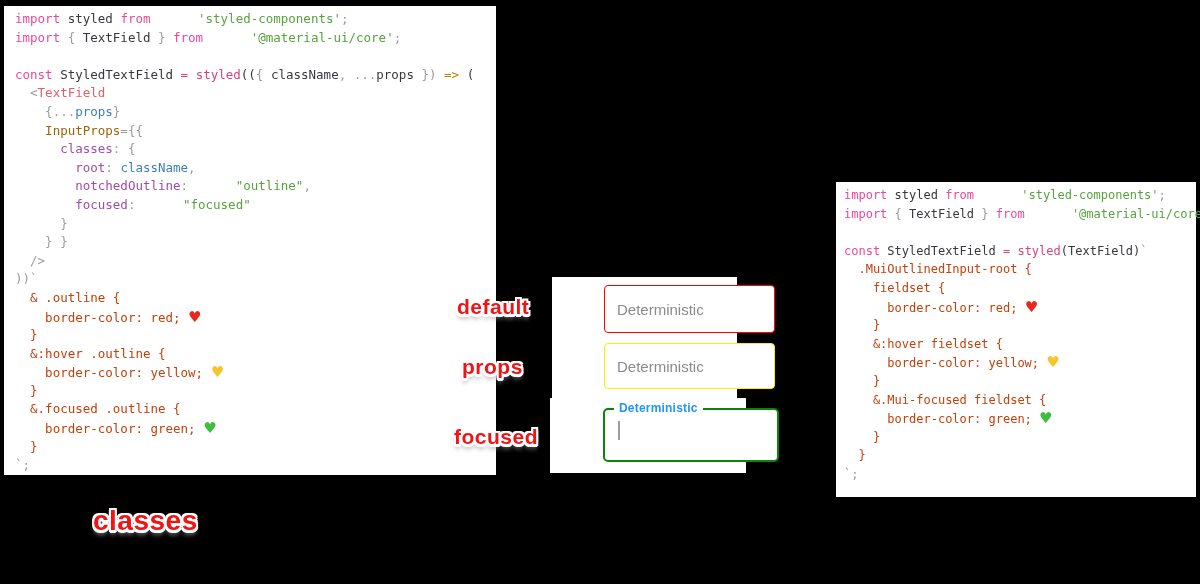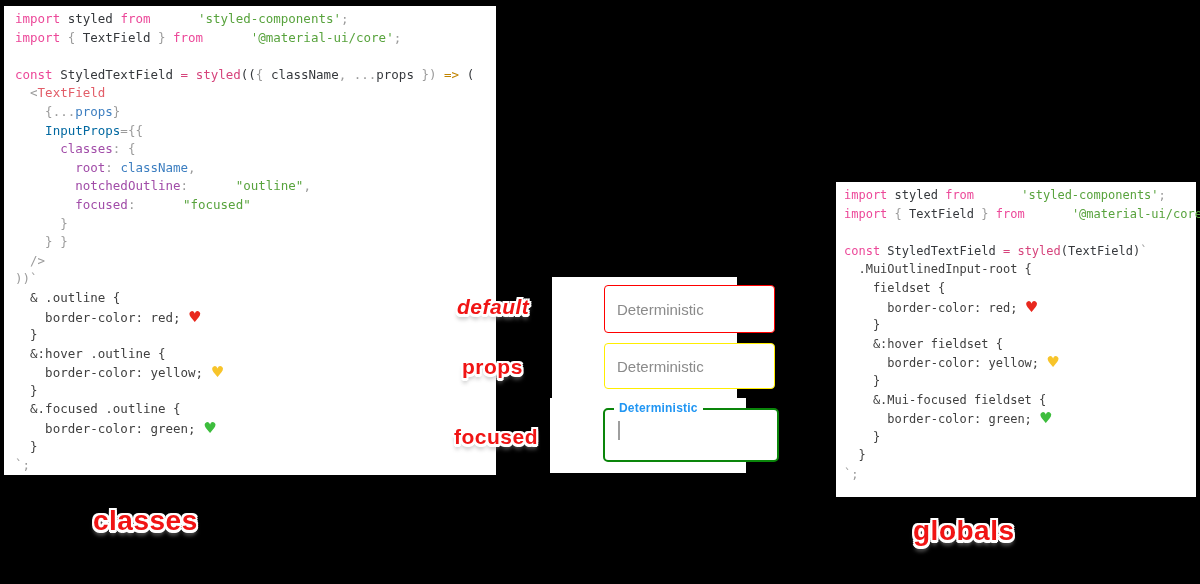--- a/index.html
+++ b/index.html
@@ -7,22 +7,22 @@
           font-family:"Liberation Sans",sans-serif;}
   .panel{position:absolute;background:#ffffff;}
   .code{font-family:"DejaVu Sans Mono",monospace;font-size:12.5px;line-height:18.6px;
         white-space:pre;color:#333;}
   .code-right{font-size:12px;}
   .code-line{height:18.6px;}
   .tok-kw{color:#ec4899;}
   .tok-id{color:#35383c;}
   .tok-punc{color:#9b9b9b;}
   .tok-str{color:#58a33d;margin-left:40px;}
-  .tok-attr{color:#0369a1;text-align:center;}
-  .tok-css{color:#404040;}
+  .tok-attr{color:#a16207;text-align:center;}
+  .tok-css{color:#c2410c;}
   .tok-fn{color:#d6447c;}
   .tok-op{color:#d6447c;}
   .tok-tag{color:#e25d68;}
   .tok-prop{color:#a14ca8;}
   .tok-var{color:#3c7ec0;}
   .tok-arrow{color:#c18401;}
   .tok-hr,.tok-hy,.tok-hg{font-family:"DejaVu Sans",sans-serif;font-size:15px;}
   .tok-hr{color:#e8281e;}
   .tok-hy{color:#f7c42a;}
   .tok-hg{color:#3dbd3d;}
@@ -66,19 +66,18 @@
   <div class="tf" style="left: 559px; top: 343px; width: 171px; height: 46px; border: 1.5px solid rgb(255, 238, 0);">
     <input type="text" placeholder="Deterministic" style="">
   </div>
 
   <div class="tf" style="left: 558px; top: 408px; width: 176px; height: 54px; border: 2px solid rgb(10, 133, 10); border-radius: 5px;">
     <span class="tf-label" style="color: rgb(33, 150, 243);">Deterministic</span>
     <span class="caret" style="background: rgb(158, 158, 158);"></span>
     <input type="text" style="">
   </div>
 
-  <div class="sticker" style="left: 457px; top: 295px; color: rgb(240, 20, 20); font-style: italic;">default</div>
+  <div class="sticker" style="left: 457px; top: 295px; color: rgb(240, 20, 20);">default</div>
   <div class="sticker" style="left: 462px; top: 355px; color: rgb(240, 20, 20);">props</div>
   <div class="sticker" style="left: 454px; top: 425px; color: rgb(240, 20, 20);">focused</div>
   <div class="sticker big" style="left: 93px; top: 505px; color: rgb(240, 20, 20);">classes</div>
-  <div class="sticker big" style="left: 913px; top: 515px; color: rgb(240, 20, 20);">globals</div>
 
 </div>
 
 </body></html>

